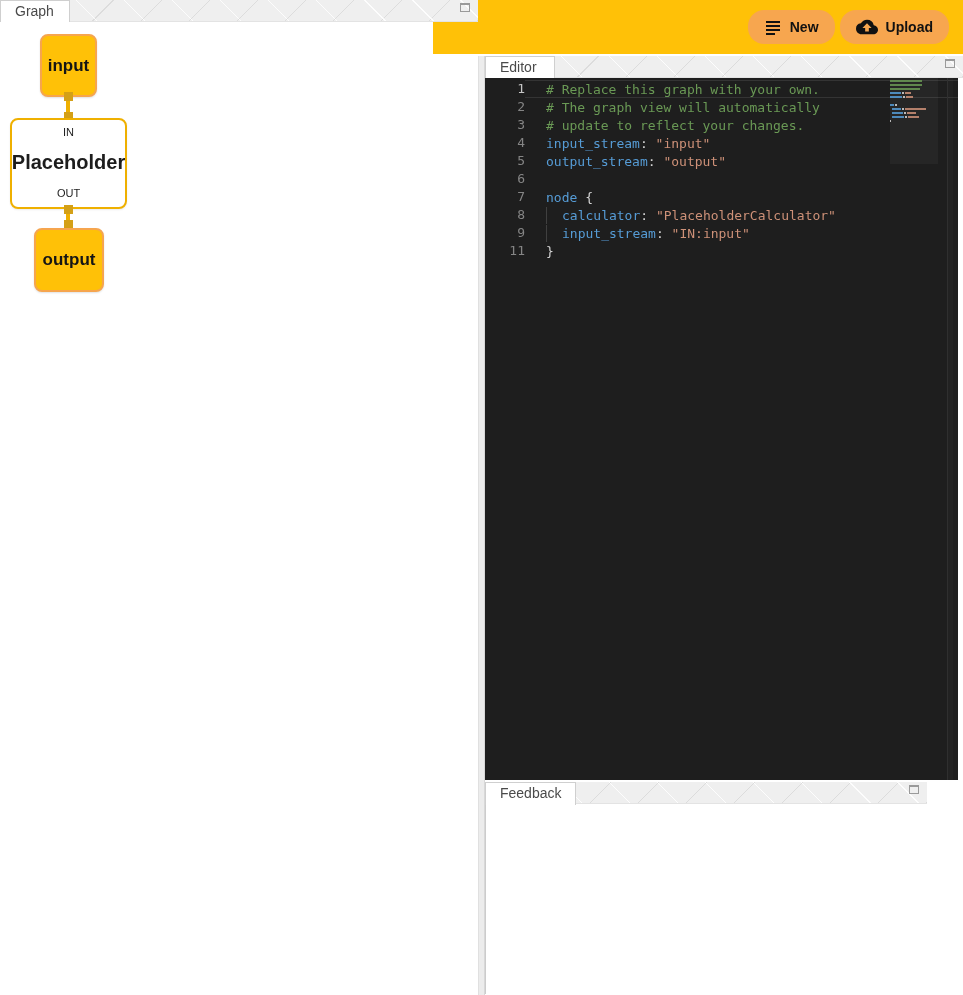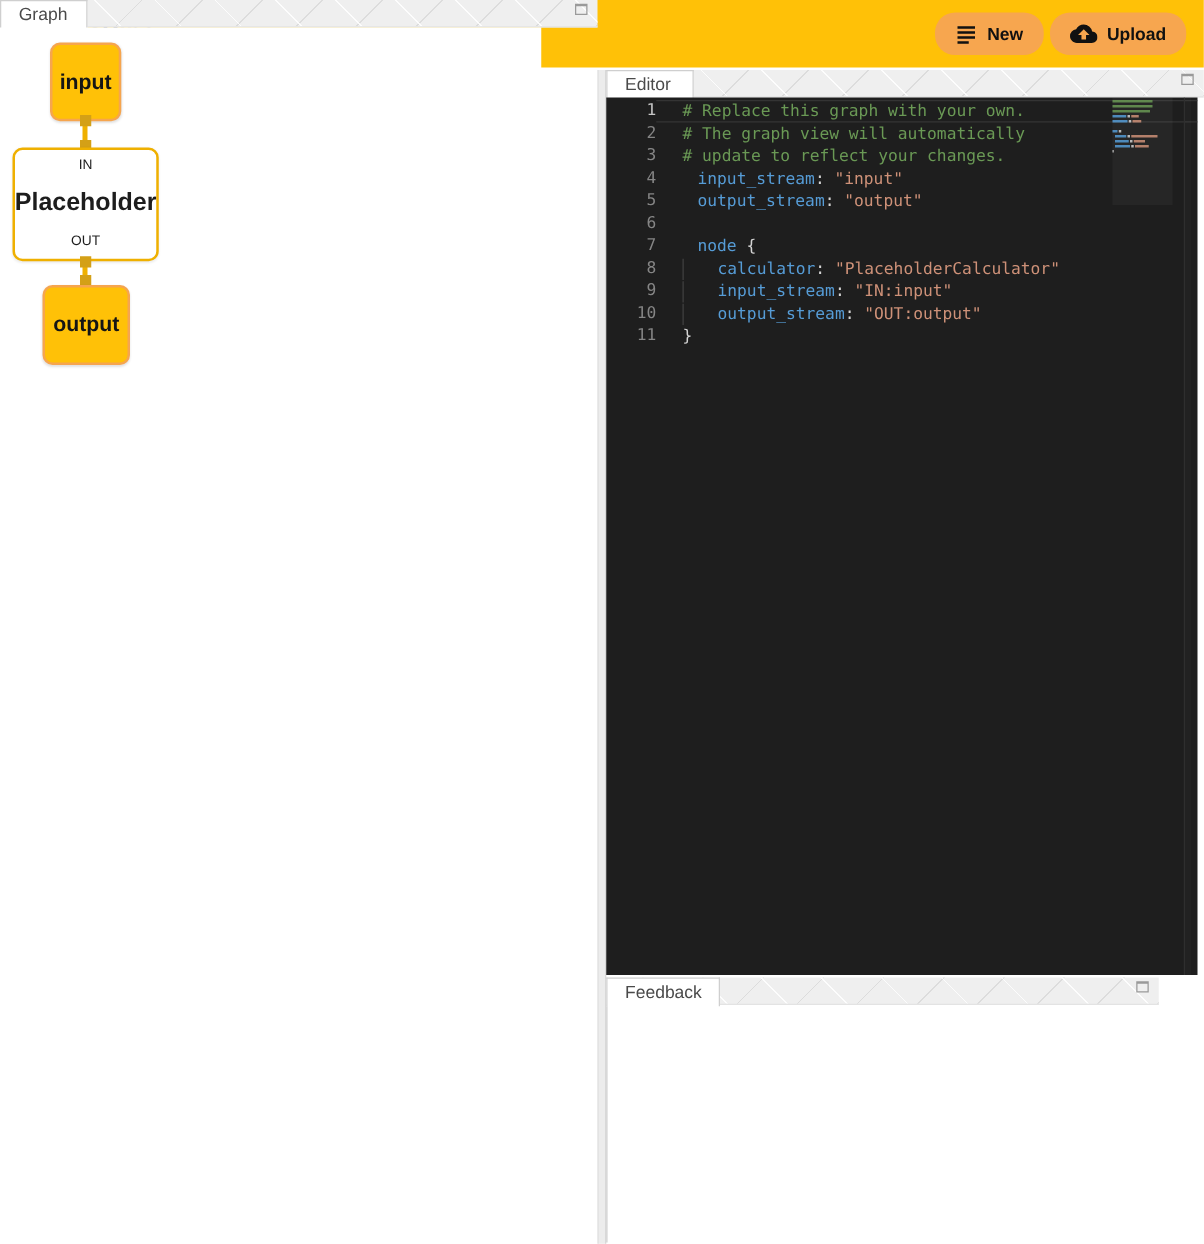--- a/index.html
+++ b/index.html
@@ -68,21 +68,21 @@
 
   
   .code-area { position:absolute; left:0; top:0; right:0; bottom:0; padding-top:2px;
                font-family:"DejaVu Sans Mono","Liberation Mono",monospace; font-size:13px; line-height:18px; }
   .cline { display:flex; height:18px; white-space:pre; }
   .ln    { width:40px; flex:0 0 40px; text-align:right; color:#858585; user-select:none; }
   .cbody { flex:1 1 auto; padding-left:21px; border-top:1px solid transparent; border-bottom:1px solid transparent; }
   .cline.active .ln { color:#c6c6c6; }
   .cline.active .cbody { border-color:#343434; }
   .tok-comment { color:var(--comment,#6A9955); }
-  .tok-key     { color:var(--key,#569CD6);margin-left:12px; }
+  .tok-key     { color:var(--key,#569CD6); }
   .tok-str     { color:var(--string,#CE9178); }
   .tok-punct   { color:var(--punct,#D4D4D4); }
   .iguide { display:inline-block; width:16px; height:17px; border-left:1px solid #404040; vertical-align:top; }
 
   .minimap { position:absolute; top:2px; right:28px; width:40px; }
   .mm-row  { height:2px; margin-bottom:2px; display:flex; gap:1px; }
   .mm-row span { height:2px; display:inline-block; opacity:.85; }
   .mm-slider { position:absolute; top:0; right:20px; width:48px; height:86px; background:rgba(255,255,255,.04); }
   .scroll-track { position:absolute; top:0; bottom:0; right:5px; width:6px; border-left:1px solid #2f2f2f;
                   background:rgba(255,255,255,.02); }
@@ -163,21 +163,20 @@
     <div class="code-area">
         <div class="cline active"><span class="ln">1</span><span class="cbody"><span class="tok-comment"># Replace this graph with your own.</span></span></div>
         <div class="cline"><span class="ln">2</span><span class="cbody"><span class="tok-comment"># The graph view will automatically</span></span></div>
         <div class="cline"><span class="ln">3</span><span class="cbody"><span class="tok-comment"># update to reflect your changes.</span></span></div>
         <div class="cline"><span class="ln">4</span><span class="cbody"><span class="tok-key">input_stream</span><span class="tok-punct">: </span><span class="tok-str">"input"</span></span></div>
         <div class="cline"><span class="ln">5</span><span class="cbody"><span class="tok-key">output_stream</span><span class="tok-punct">: </span><span class="tok-str">"output"</span></span></div>
         <div class="cline"><span class="ln">6</span><span class="cbody"></span></div>
         <div class="cline"><span class="ln">7</span><span class="cbody"><span class="tok-key">node</span><span class="tok-punct"> {</span></span></div>
         <div class="cline"><span class="ln">8</span><span class="cbody"><span class="iguide"></span><span class="tok-key">calculator</span><span class="tok-punct">: </span><span class="tok-str">"PlaceholderCalculator"</span></span></div>
         <div class="cline"><span class="ln">9</span><span class="cbody"><span class="iguide"></span><span class="tok-key">input_stream</span><span class="tok-punct">: </span><span class="tok-str">"IN:input"</span></span></div>
-        <div class="cline"><span class="ln">10</span><span class="cbody"><span class="iguide"></span><span class="tok-key">output_stream</span><span class="tok-punct">: </span><span class="tok-str">"OUT:output"</span></span></div>
         <div class="cline"><span class="ln">11</span><span class="cbody"><span class="tok-punct">}</span></span></div>
       </div>
     <div class="mm-slider"></div>
     <div class="minimap">
         <div class="mm-row">
           <span style="width: 32px; background: rgb(106, 153, 85);"></span>
         </div>
         <div class="mm-row">
           <span style="width: 32px; background: rgb(106, 153, 85);"></span>
         </div>

